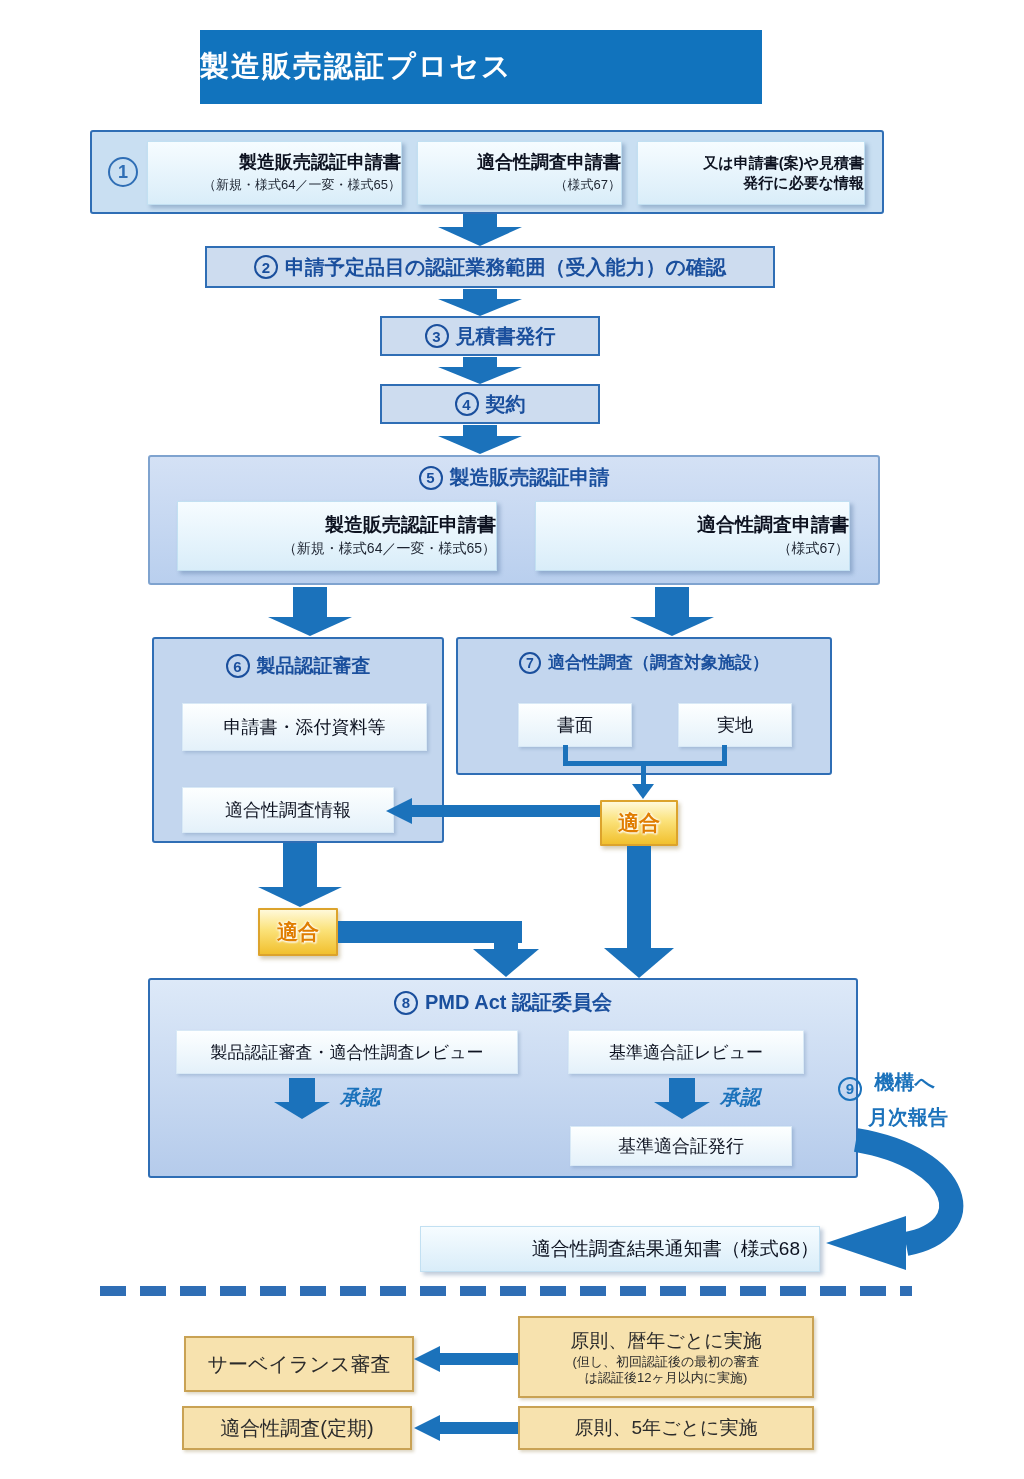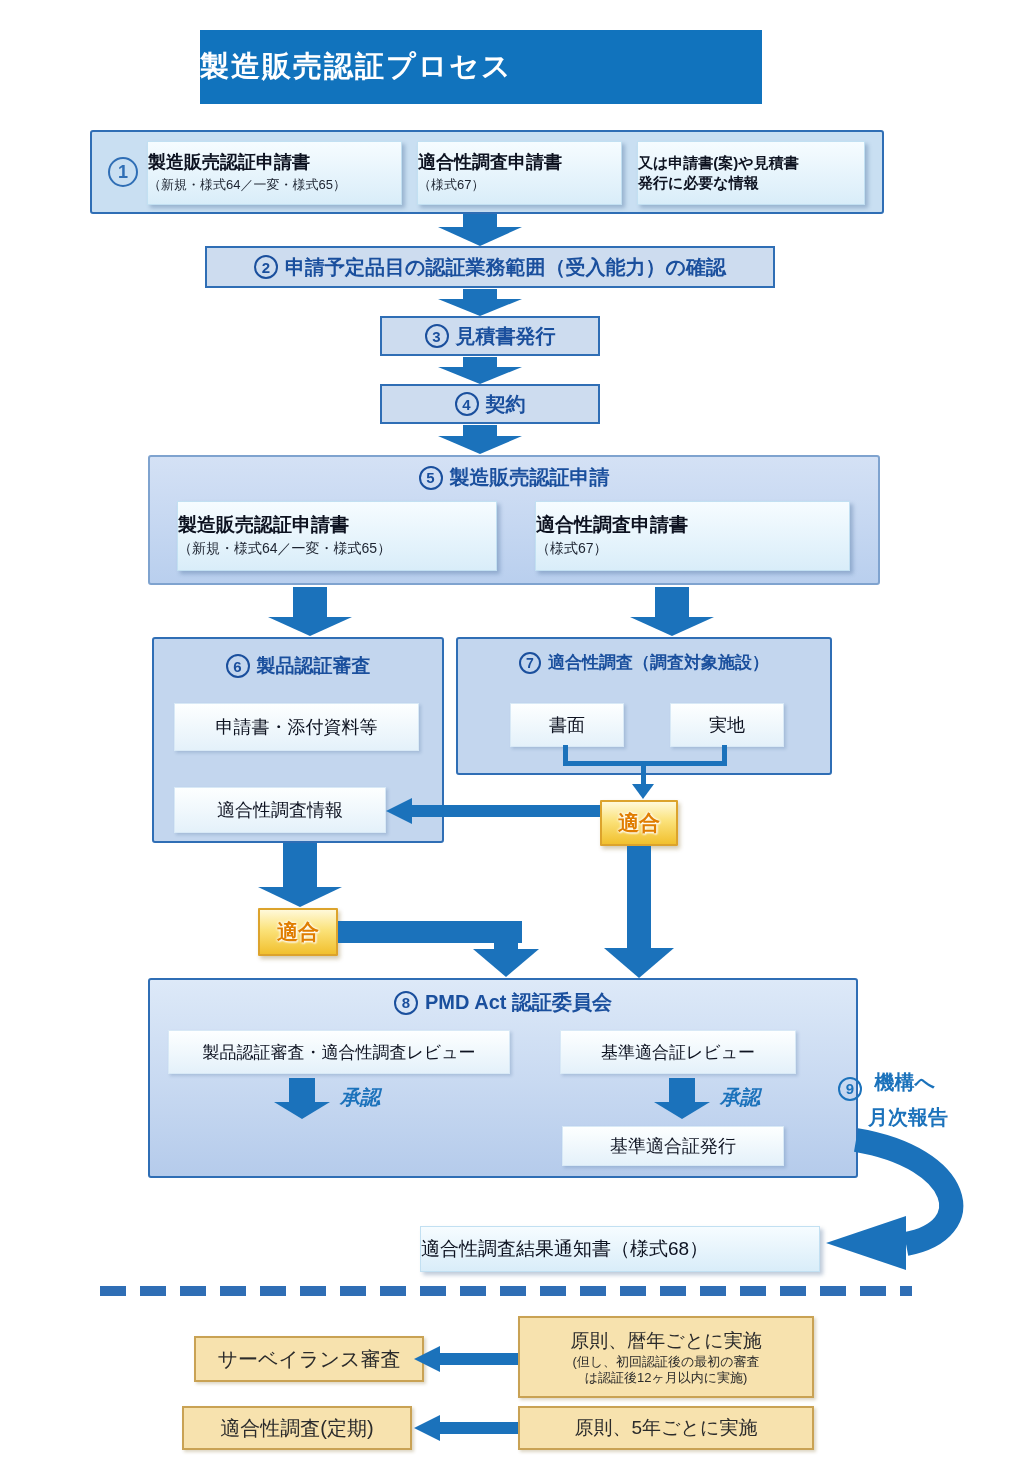--- a/index.html
+++ b/index.html
@@ -21,29 +21,29 @@
 
   .phead{display:flex;justify-content:center;align-items:center;font-weight:bold;color:#1a4f9d;}
 
   
   .circ{display:inline-flex;align-items:center;justify-content:center;width:24px;height:24px;
     border:2px solid currentColor;border-radius:50%;font-size:15px;font-weight:bold;margin-right:7px;flex:0 0 auto;box-sizing:border-box;}
   .circ.big{width:30px;height:30px;font-size:18px;}
 
   
   .doc{position:absolute;background:linear-gradient(180deg,#f6fcff 0%,#d9edf9 100%);border:1px solid #c2e0f2;
-    box-shadow:3px 3px 4px rgba(40,80,130,.30);display:flex;flex-direction:column;align-items:flex-start;justify-content:center;
+    box-shadow:3px 3px 4px rgba(40,80,130,.30);display:flex;flex-direction:column;align-items:flex-end;justify-content:center;
     text-align:center;box-sizing:border-box;}
   .doc .t{font-weight:bold;font-size:18px;color:#0d1220;line-height:1.2;}
   .doc .s{font-size:13px;color:#1c2330;margin-top:3px;}
 
   
   .wbox{position:absolute;background:linear-gradient(180deg,#fdffff 0%,#e4f1fa 100%);border:1px solid #d8e9f6;
     display:flex;align-items:center;justify-content:center;font-size:18px;color:#0d1220;
-    box-shadow:2px 2px 3px rgba(40,80,130,.20);box-sizing:border-box;text-align:center;}
+    box-shadow:2px 2px 3px rgba(40,80,130,.20);box-sizing:border-box;text-align:center;margin-left:8px;}
 
   
   .step-mid{position:absolute;background:#cddcef;border:2px solid #2f6eb5;box-sizing:border-box;
     display:flex;align-items:center;justify-content:center;font-weight:bold;color:#1a4f9d;font-size:20px;}
 
   
   .barrow{position:absolute;display:flex;flex-direction:column;align-items:center;}
   .shaft{background:#1b72bb;}
   .head{width:0;height:0;border-left:42px solid transparent;border-right:42px solid transparent;border-top:19px solid #1b72bb;}
 
@@ -267,21 +267,21 @@
     <path d="M 58 22 C 165 40 182 112 108 126" stroke="#1b72bb" stroke-width="24" fill="none"></path>
     <polygon points="108,98 108,152 28,125" fill="#1b72bb"></polygon>
   </svg>
 
   <div class="doc" style="left:420px;top:1226px;width:400px;height:46px;">
     <div style="font-size:19px;color:#0d1220;">適合性調査結果通知書（様式68）</div>
   </div>
 
   <div class="dashline"></div>
 
-  <div class="tan" style="left:194px;top:1336px;width:230px;height:46px;">
+  <div class="tan" style="left:184px;top:1336px;width:230px;height:56px;">
     <div class="big-line" style="font-size:20px;">サーベイランス審査</div>
   </div>
   <div class="head-left" style="left:414px;top:1346px;"></div>
   <div class="seg" style="left:440px;top:1353px;width:78px;height:12px;"></div>
   <div class="tan" style="left:518px;top:1316px;width:296px;height:82px;">
     <div class="big-line">原則、暦年ごとに実施</div>
     <div class="small-line">(但し、初回認証後の最初の審査</div>
     <div class="small-line">は認証後12ヶ月以内に実施)</div>
   </div>
 

